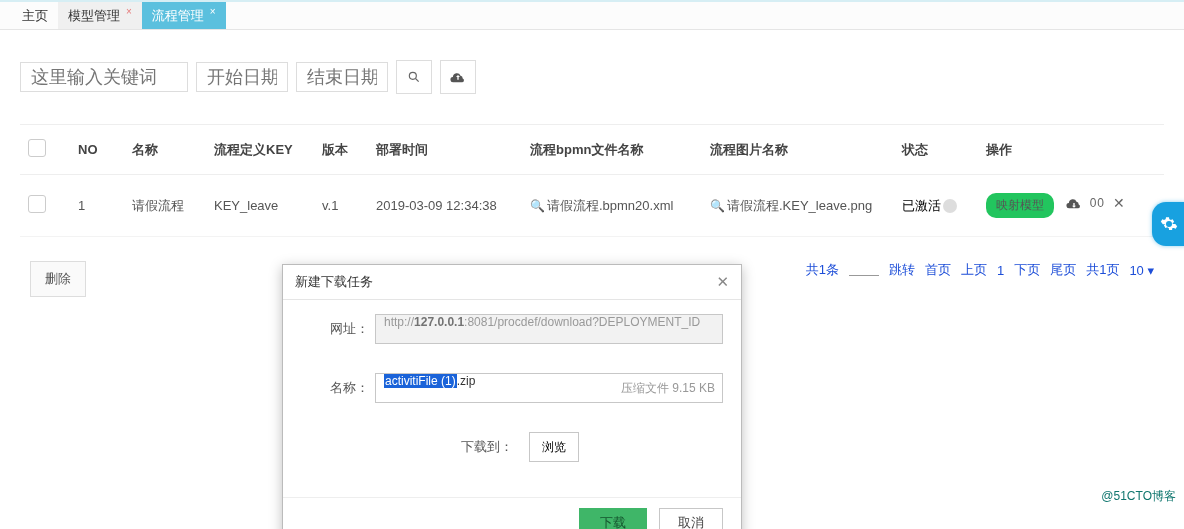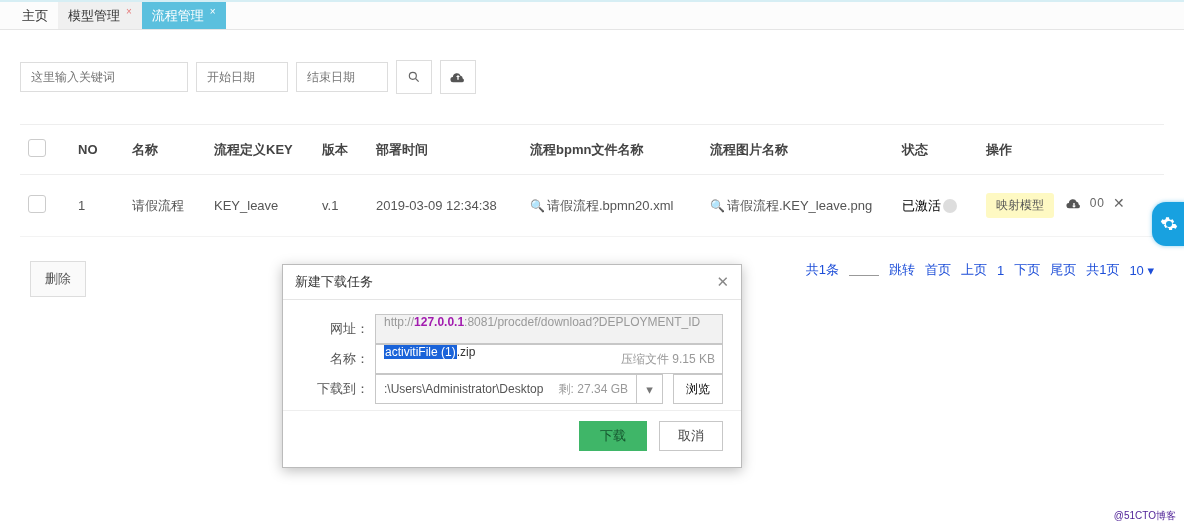--- a/index.html
+++ b/index.html
@@ -6,64 +6,64 @@
   html, body { width: 1184px; height: 529px; font-family: "Microsoft YaHei", Arial, sans-serif; font-size: 13px; color: #555; background: #fff; overflow: hidden; }
   .viewport { width: 1184px; height: 529px; position: relative; background: #fff; border-top: 2px solid #d6eef4; }
   .tabs { display: flex; align-items: stretch; height: 28px; background: #fcfcfc; border-bottom: 1px solid #e5e5e5; padding-left: 12px; }
   .tab { display: flex; align-items: center; padding: 0 10px; font-size: 13px; color: #333; position: relative; cursor: pointer; }
   .tab.special { background: #f0f0f0; }
   .tab.active { background: #5bc0de; color: #fff; }
   .tab .close { font-size: 10px; margin-left: 6px; color: #e67a7a; position: relative; top:-4px;}
   .tab.active .close { color: #fff; }
   .content { padding: 30px 20px 0 20px; }
   .filter-row { display: flex; gap: 8px; align-items: center; margin-bottom: 30px; }
-  .txt-input { height: 19px; border: 1px solid #ddd; padding: 14px 10px; font-size: 12px; color: #999; background: #fff; }
+  .txt-input { height: 19px; border: 1px solid #ddd; padding: 14px 10px; font-size: 18px; color: #999; background: #fff; }
   .txt-input.kw { width: 168px; }
   .txt-input.date { width: 92px; }
   .icon-btn { width: 36px; height: 34px; border: 1px solid #ddd; background: #fff; display: flex; align-items: center; justify-content: center; cursor: pointer; color:#666; }
   .table-wrap { border-top: 0px solid #eee; }
   table { width: 100%; border-collapse: collapse; }
   thead th { text-align: left; font-weight: bold; font-size: 13px; color: #444; padding: 14px 8px; border-bottom: 1px solid #eee; border-top: 1px solid #eee;}
   tbody td { padding: 18px 8px; border-bottom: 1px solid #f3f3f3; font-size: 13px; color: #555; vertical-align: middle;}
   .chk { width: 18px; height: 18px; border: 1px solid #ccc; border-radius: 3px; display:inline-block; background:#fff; }
   .mag { display:inline-block; margin-right:2px; color:#888; font-size:12px;}
   .status-on { color: #000000; }
   .pill-toggle { display:inline-block; width:14px; height:14px; border-radius:50%; background:#ddd; margin-left:2px; vertical-align:middle;}
-  .op-btn { display:inline-block; padding:4px 10px; background:#fef9c3; border-radius:3px; font-size:12px; color:#555; cursor:pointer; margin-right:8px;}
+  .op-btn { display:inline-block; padding:4px 10px; background:#22c55e; border-radius:10px; font-size:12px; color:#555; cursor:pointer; margin-right:8px;}
   .op-icons { display:inline-flex; gap:8px; align-items:center; color:#666; }
   .op-icons span { cursor:pointer; font-size:14px; }
   .below-row { display:flex; justify-content:space-between; align-items:flex-start; padding: 24px 10px 0 10px; }
   .del-btn { padding: 8px 14px; border:1px solid #ddd; background:#fafafa; cursor:pointer; font-size:13px; color:#555;}
   .pager { display:flex; gap:10px; align-items:center; font-size:13px; color:#1d4ed8; }
   .pager .line { display:inline-block; width:30px; border-bottom:1px solid #999; height:12px;}
   .pager .dd { cursor:pointer; }
   
   .dialog { position:absolute; left:282px; top:262px; width:460px; background:#fff; border:1px solid #bbb; box-shadow: 0 3px 12px rgba(0,0,0,.25); }
   .dlg-title { display:flex; justify-content:space-between; align-items:center; padding:8px 12px; border-bottom:1px solid #e5e5e5; font-size:13px; color:#333;}
   .dlg-title .x { cursor:pointer; color:#888; font-size:15px;}
   .dlg-body { padding: 14px 18px 6px 18px; }
-  .dlg-row { display:flex; align-items:center; margin-bottom:0;justify-content:center; }
+  .dlg-row { display:flex; align-items:center; margin-bottom:29px;justify-content:center; }
   .dlg-row label { width:68px; text-align:right; font-size:13px; color:#555; margin-right:6px;}
   .dlg-input-wrap { flex:1; display:flex; align-items:center; position:relative; }
   .dlg-input { flex:1; height:30px; border:1px solid #c7c7c7; padding:0 8px; font-size:12px; color:#888; background:#fff; }
   .dlg-input.url { background:#f2f2f2; color:#999;}
-  .url-strong { color:#a21caf; font-weight:bold; }
+  .url-strong { color:#737373; font-weight:bold; }
   .name-sel { background:#1a63d9; color:#fff; padding:0 1px;}
   .size-hint { position:absolute; right:8px; font-size:12px; color:#999; pointer-events:none;}
   .combo { flex:1; display:flex; }
   .combo-main { flex:1; height:30px; border:1px solid #c7c7c7; padding:0 8px; font-size:12px; color:#555; display:flex; align-items:center; justify-content:space-between;}
   .combo-main .rem { color:#999; }
   .combo-dd { width:26px; height:30px; border:1px solid #c7c7c7; border-left:none; display:flex; align-items:center; justify-content:center; cursor:pointer; color:#777;}
   .browse-btn { margin-left:10px; height:30px; padding:0 12px; border:1px solid #c7c7c7; background:#fff; font-size:12px; cursor:pointer;}
   .dlg-footer { display:flex; justify-content:flex-end; gap:12px; padding: 10px 18px 16px 18px; border-top:1px solid #eee; }
   .dlg-footer button { height:30px; padding: 0 18px; border:1px solid #c7c7c7; background:#fff; font-size:13px; cursor:pointer; color:#444;}
   .dlg-footer button.primary { background:#3fb668; border-color:#3fb668; color:#14532d; padding:0 20px;}
   
   .side-gear { position:absolute; right:-2px; top:200px; width:34px; height:44px; background:#18a1e0; border-radius:14px 0 0 14px; display:flex; align-items:center; justify-content:center; color:#fff; cursor:pointer; box-shadow:0 0 4px rgba(24,161,224,.5);}
-  .watermark { position:absolute; right:8px; bottom:6px; color:#4c1d95; font-size:10px; }
+  .watermark { position:absolute; right:8px; bottom:24px; color:#0f766e; font-size:12px; }
   svg { display:block; }
 </style>
 </head>
 <body>
 <div class="viewport">
 
   <div class="tabs">
     <div class="tab">
         <span>主页</span>
       </div>
@@ -176,27 +176,20 @@
         <label>名称：</label>
         <div class="dlg-input-wrap">
           <div class="dlg-input" style="color:#333;padding-left:8px;">
             <span class="name-sel">activitiFile (1)</span><span>.zip</span>
           </div>
           <span class="size-hint"><span>压缩文件</span> <span>9.15 KB</span></span>
         </div>
       </div>
       <div class="dlg-row">
         <label>下载到：</label>
-        <div class="combo">
-          <div class="combo-main">
-            <span>:\Users\Administrator\Desktop</span>
-            <span class="rem"><span>剩:</span> <span>27.34 GB</span></span>
-          </div>
-          <div class="combo-dd">▾</div>
-        </div>
         <button class="browse-btn">浏览</button>
       </div>
     </div>
     <div class="dlg-footer">
       <button class="primary">下载</button>
       <button>取消</button>
     </div>
   </div>
 
   <div class="side-gear">

